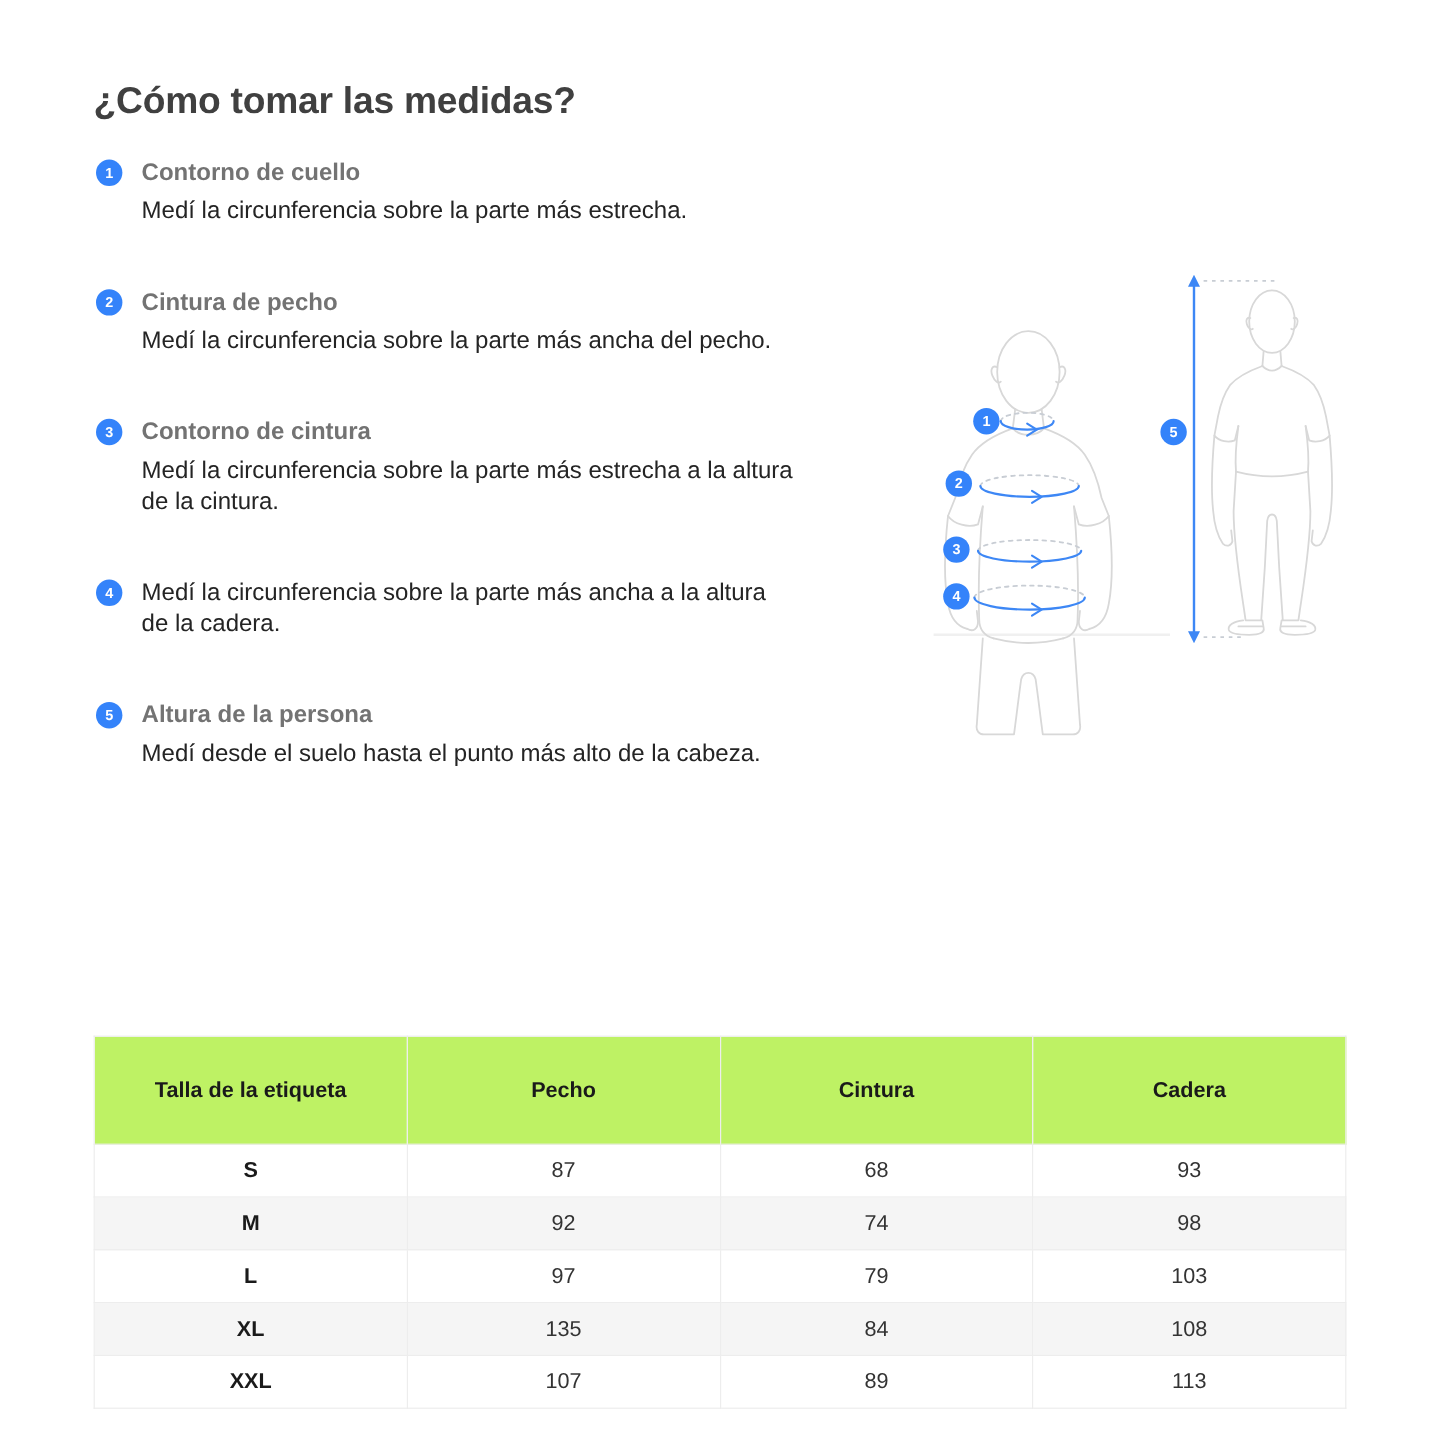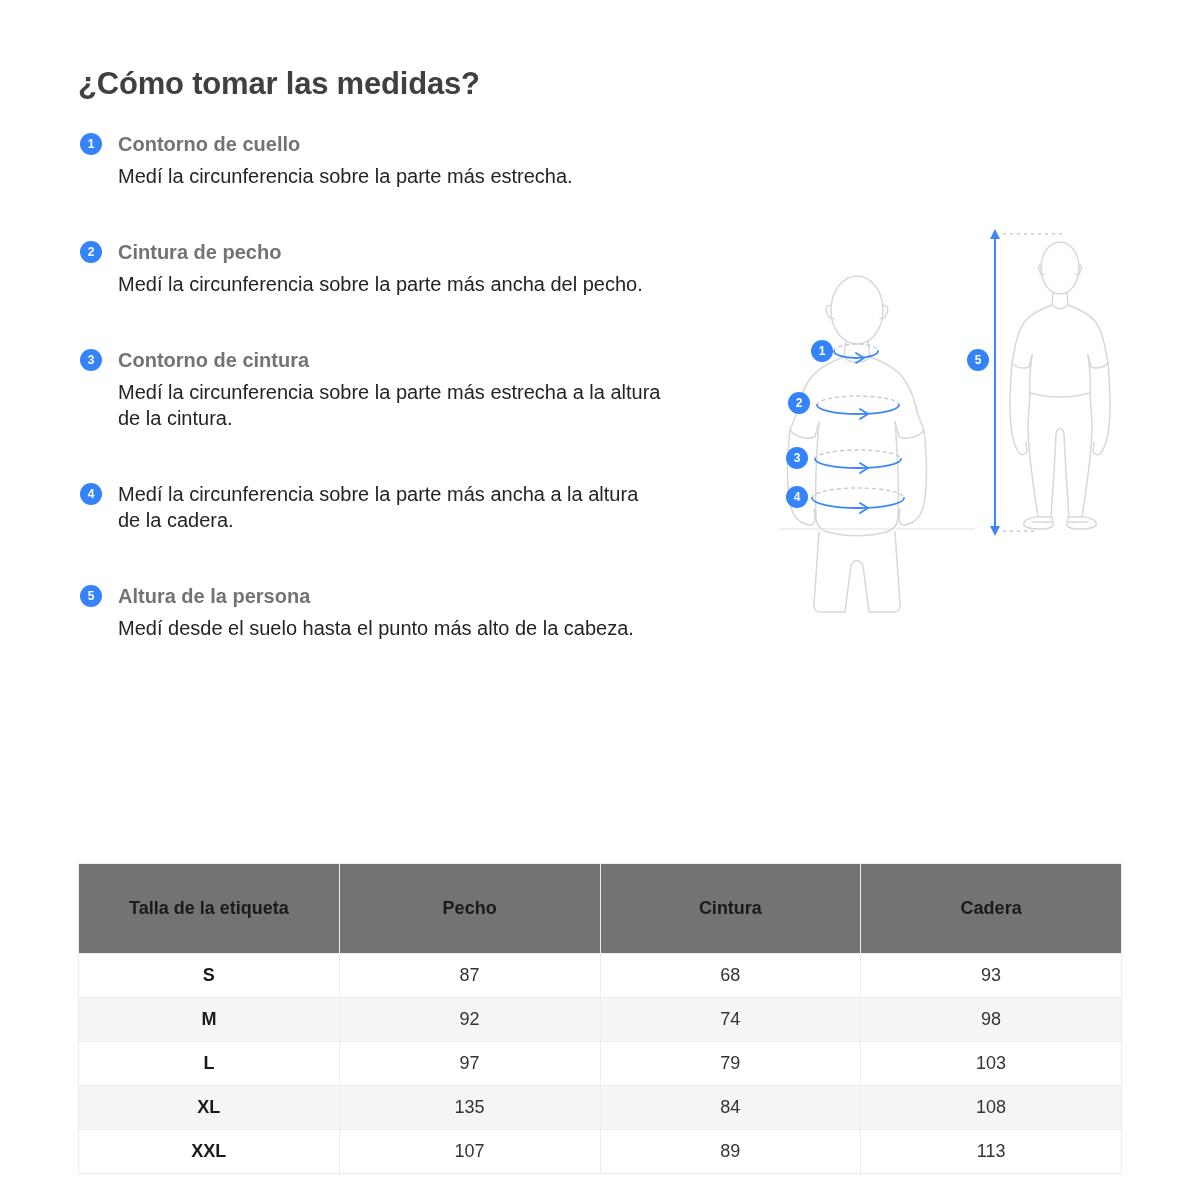--- a/index.html
+++ b/index.html
@@ -69,21 +69,21 @@
     position: absolute; left: 78px; top: 863px;
     width: 1044px;
     border-collapse: collapse;
     table-layout: fixed;
   }
   .size-table th, .size-table td {
     border: 1px solid #ededed;
     text-align: center; vertical-align: middle;
     width: 25%;
   }
-  .size-table thead tr { background: #737373; height: 90px; }
+  .size-table thead tr { background: #bef264; height: 90px; }
   .size-table thead th { font-size: 18px; font-weight: 700; color: #1a1a1a; }
   .size-table tbody tr { height: 44px; background: #ffffff; }
   .size-table tbody tr:nth-child(even) { background: #f5f5f5; }
   .size-table td.size-label { font-size: 18px; font-weight: 700; color: #1a1a1a; }
   .size-table td.size-value { font-size: 18px; font-weight: 400; color: #333333; }
 </style>
 </head>
 <body>
 
 <div class="page">

